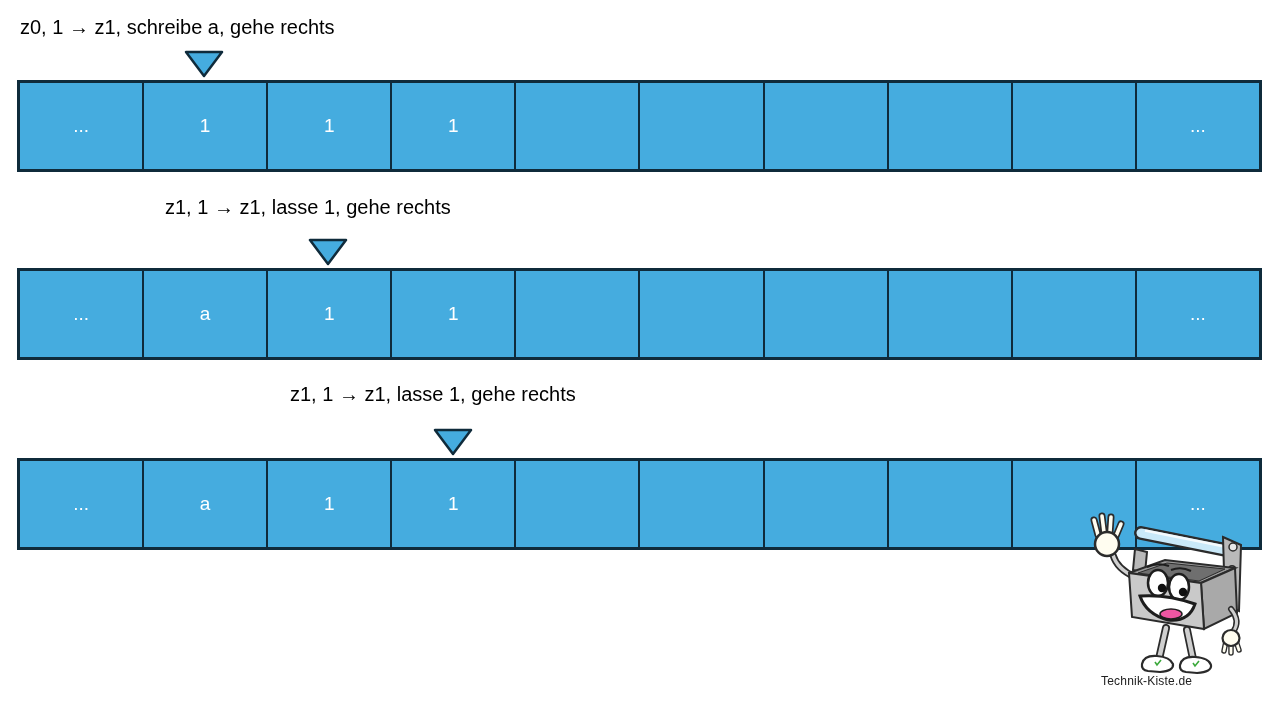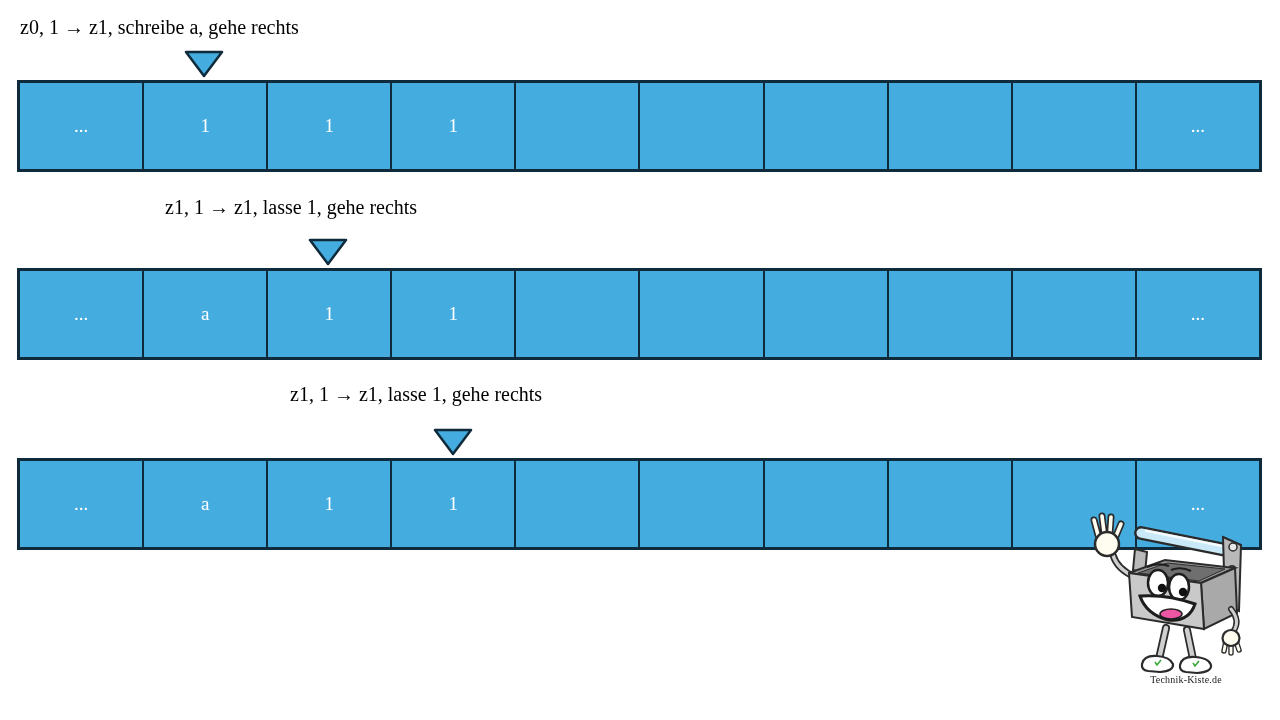--- a/index.html
+++ b/index.html
@@ -8,21 +8,21 @@
     --label-color: #000000;
     --cell-text: #FFFFFF;
   }
   html, body { margin: 0; padding: 0; }
   .canvas {
     position: relative;
     width: 1280px;
     height: 720px;
     background: #ffffff;
     overflow: hidden;
-    font-family: Liberation Serif, serif;
+    font-family: Liberation Sans, sans-serif;
   }
   .step-label {
     position: absolute;
     font-size: 20px;
     line-height: 26px;
     color: var(--label-color);
     white-space: nowrap;
   }
   .head {
     position: absolute;
@@ -63,22 +63,22 @@
     width: 180px;
     height: 185px;
     z-index: 5;
   }
   .mascot svg { display: block; width: 170px; height: 180px; }
   .mascot-caption {
     position: absolute;
     left: 18px;
     top: 163px;
     width: 170px;
-    text-align: center;
-    font-size: 10px;
+    text-align: left;
+    font-size: 12px;
     color: #222222;
     letter-spacing: 0.2px;
   }
 </style>
 </head>
 <body>
 
 <div class="canvas">
 
   <div id="steps-container">

